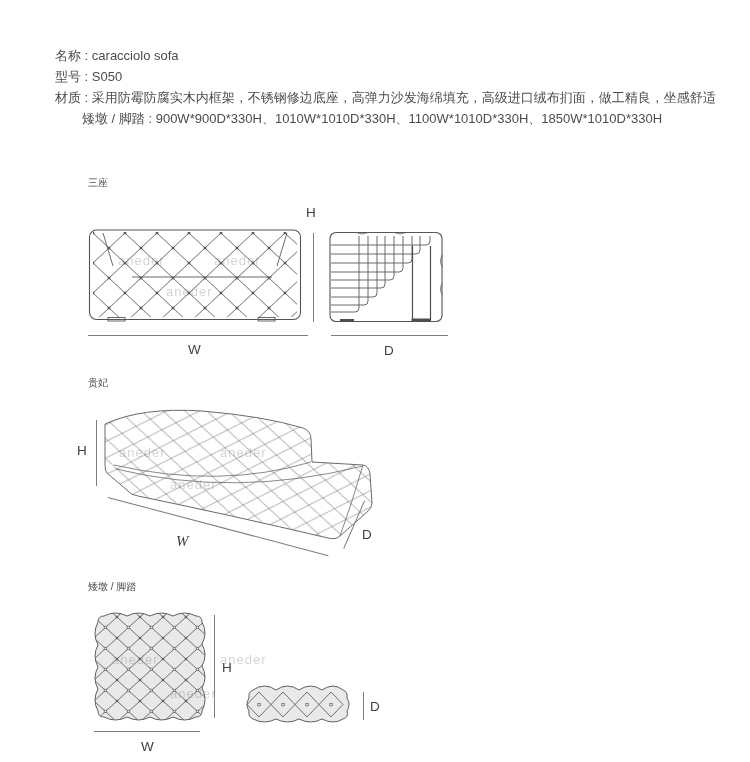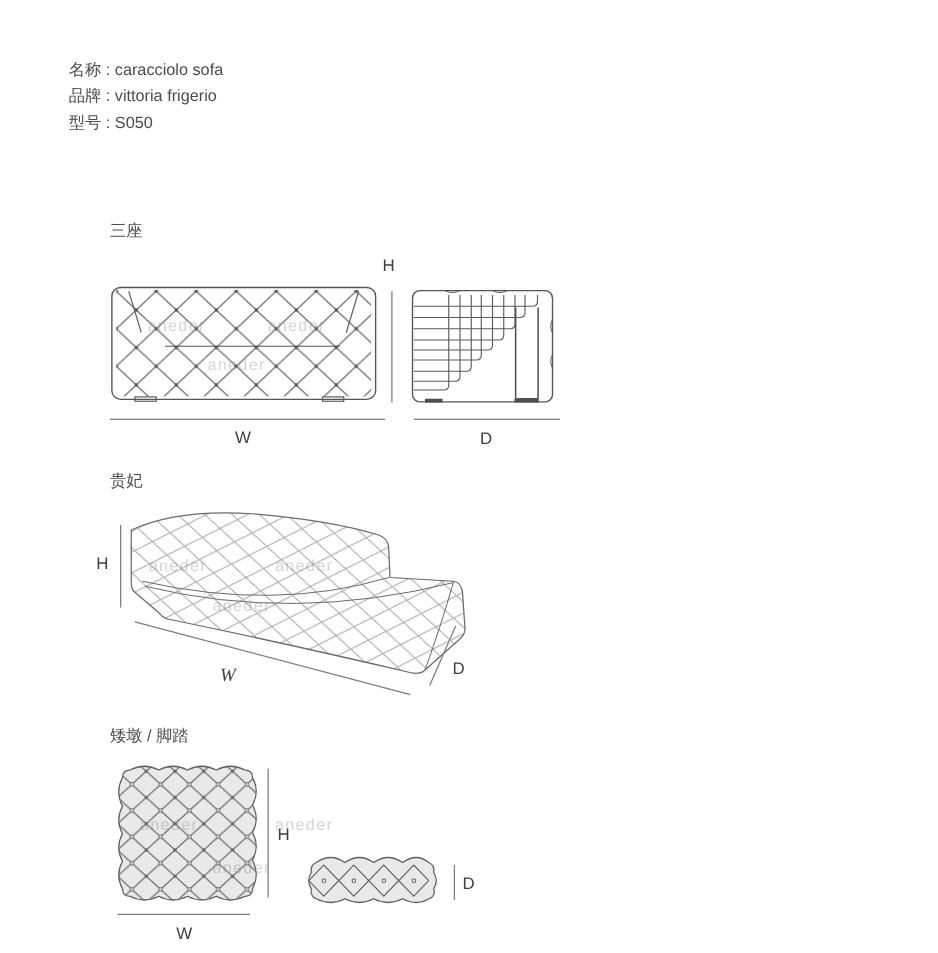--- a/index.html
+++ b/index.html
@@ -3,39 +3,40 @@
 <meta charset="utf-8">
 <style>
   html,body{margin:0;padding:0;}
   body{
     width:750px;height:762px;position:relative;background:#ffffff;
     font-family:"Liberation Sans","DejaVu Sans",sans-serif;color:#4c4c4c;overflow:hidden;
   }
   .hdr{position:absolute;left:55px;top:5px;font-size:13px;line-height:21px;margin-top:40px;}
   .hdr p{margin:0;white-space:nowrap;}
   .hdr p.indent{padding-left:27px;}
-  .sec-title{position:absolute;font-size:13px;color:#4c4c4c;white-space:nowrap;}
+  .sec-title{position:absolute;font-size:10px;color:#4c4c4c;white-space:nowrap;}
   .dim-label{position:absolute;font-size:13.5px;color:#3f3f3f;}
   .it{font-family:"Liberation Serif","DejaVu Serif",serif;font-style:italic;font-size:15px;}
   .vline{position:absolute;width:1px;background:#7d7d7d;}
   .hline{position:absolute;height:1px;background:#7d7d7d;}
   .rot{transform-origin:0 0;}
   .wm{position:absolute;font-size:13px;font-weight:normal;letter-spacing:1px;
       color:rgba(125,125,125,0.33);white-space:nowrap;}
   svg{position:absolute;overflow:visible;}
 </style>
 </head>
 <body>
 
 <div>
 
   <div class="hdr">
     <p>名称 : caracciolo sofa</p>
-    <p>品牌 : vittoria frigerio</p>
     <p>型号 : S050</p>
+    <p>材质 : 采用防霉防腐实木内框架，不锈钢修边底座，高弹力沙发海绵填充，高级进口绒布扪面，做工精良，坐感舒适</p>
+    <p class="indent">矮墩 / 脚踏 : 900W*900D*330H、1010W*1010D*330H、1100W*1010D*330H、1850W*1010D*330H</p>
   </div>
 
   <span class="sec-title" style="left:88px;top:176px">三座</span>
   <span class="sec-title" style="left:88px;top:376px">贵妃</span>
   <span class="sec-title" style="left:88px;top:580px">矮墩 / 脚踏</span>
 
   <svg style="left:88px;top:228px" width="214" height="94" viewBox="0 0 214 94">
     <defs>
       <pattern id="tuft1" width="32" height="30" x="5" y="5" patternUnits="userSpaceOnUse">
         <path d="M0,0 L16,15 L32,0 M0,30 L16,15 L32,30" fill="none" stroke="#5a5a5a" stroke-width="0.9"></path>

